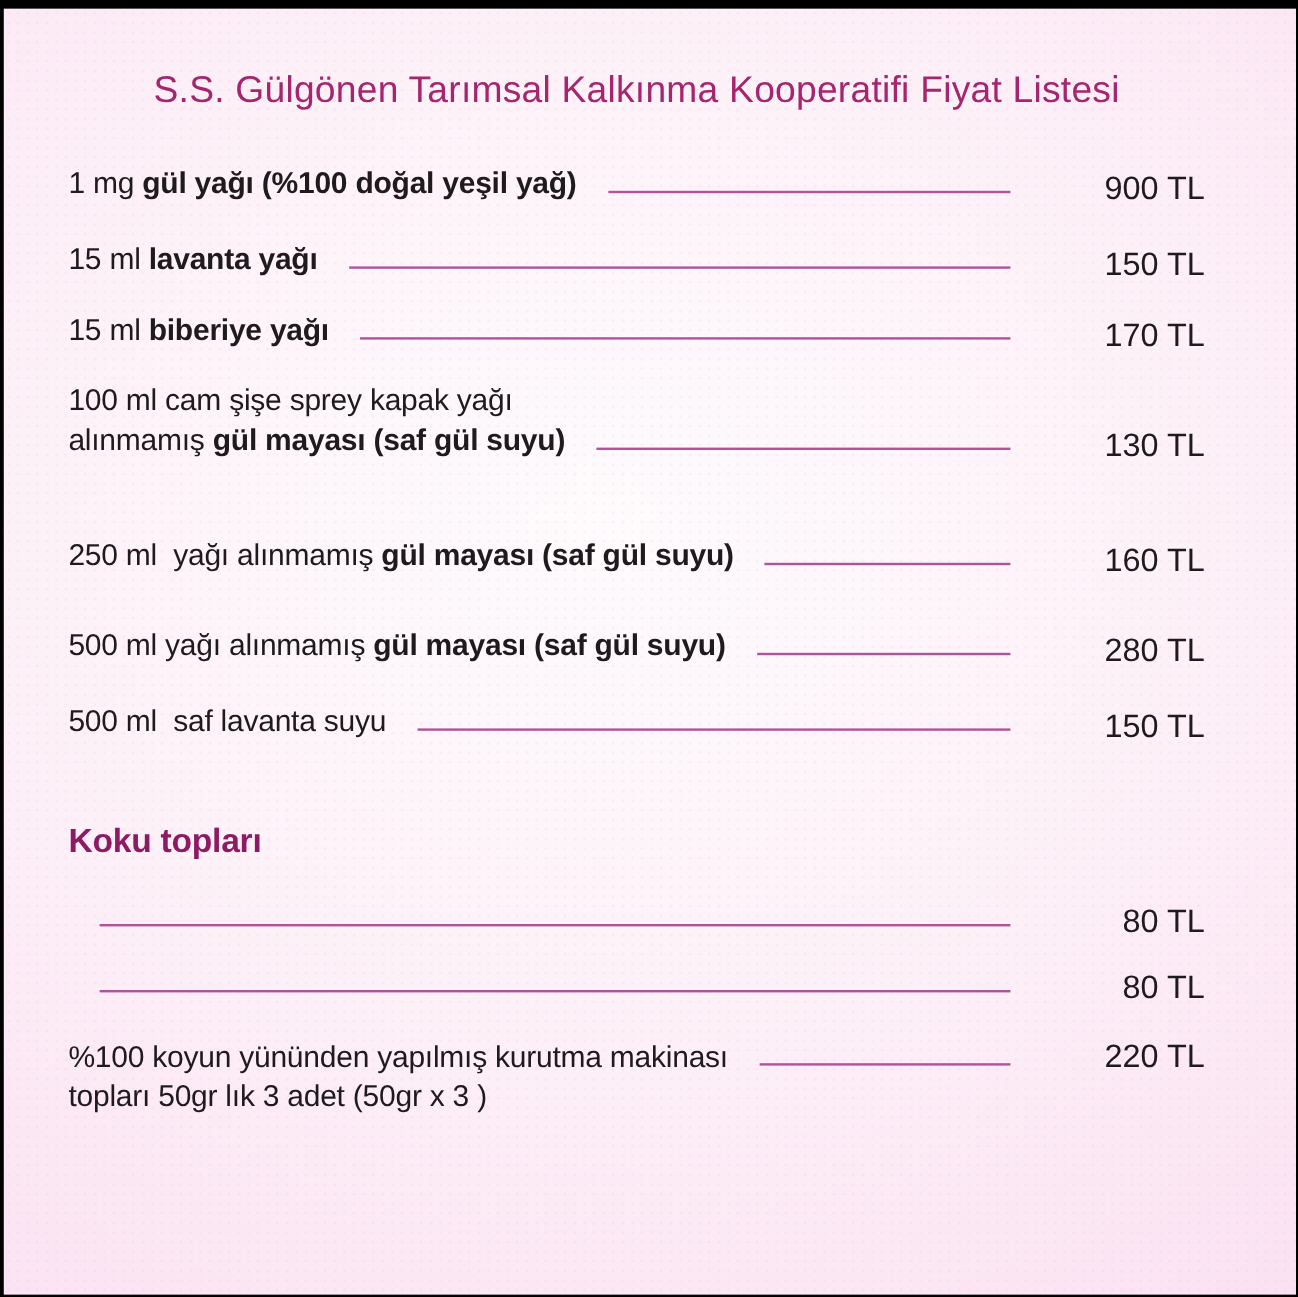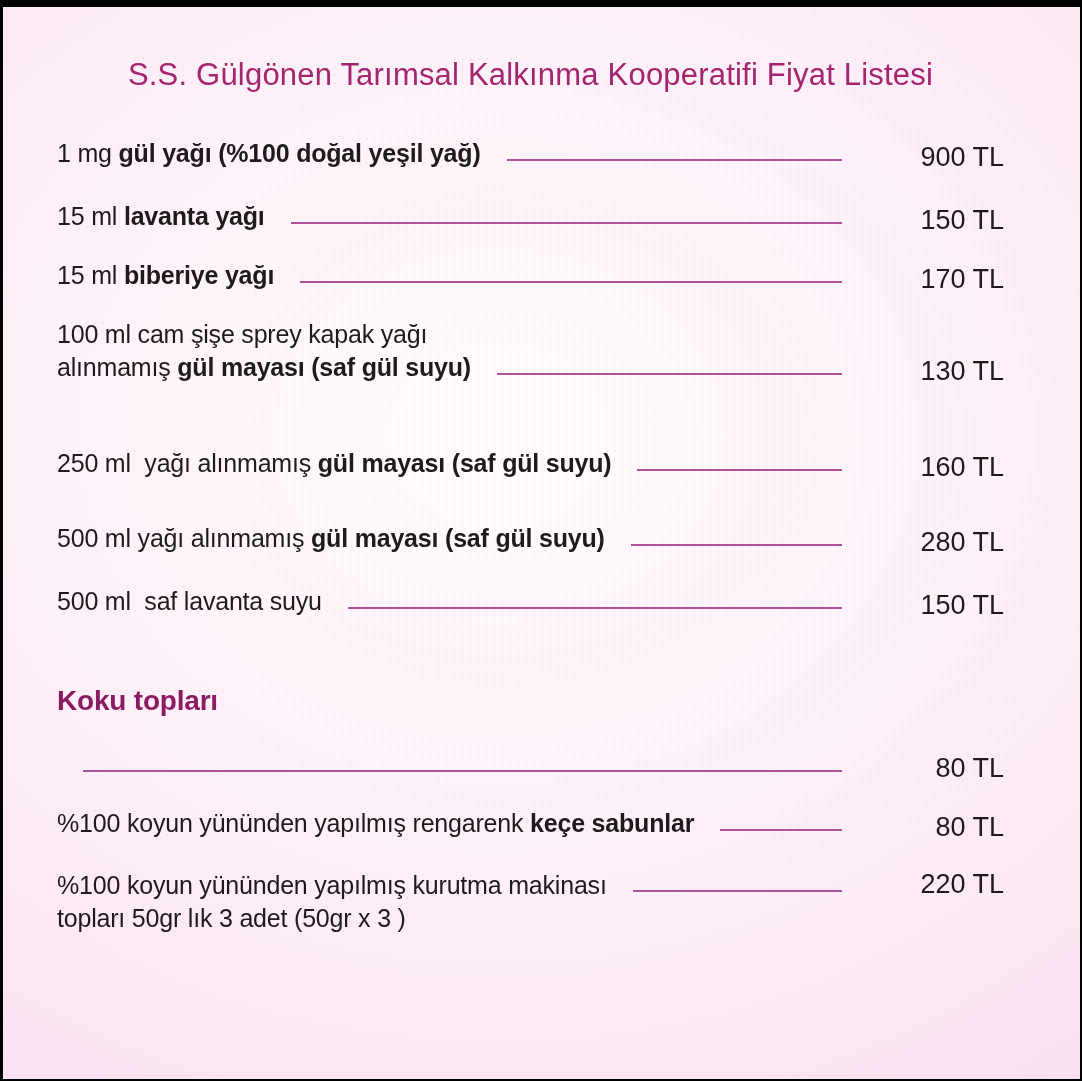--- a/index.html
+++ b/index.html
@@ -166,23 +166,20 @@
         </div>
       </section>
       <section class="section s1">
         <h2 class="heading">Koku topları</h2>
         <div class="items">
           <div class="row">
             <div class="rule"></div>
             <div class="price">80 TL</div>
           </div>
           <div class="row">
-            <div class="text">
-              <div class="line"><span class="">%100 koyun yününden yapılmış rengarenk </span><span class="b">keçe sabunlar</span></div>
-            </div>
             <div class="rule"></div>
             <div class="price">80 TL</div>
           </div>
           <div class="row rule-first">
             <div class="text">
               <div class="line"><span class="">%100 koyun yününden yapılmış kurutma makinası</span></div>
               <div class="line"><span class="">topları 50gr lık 3 adet (50gr x 3 )</span></div>
             </div>
             <div class="rule"></div>
             <div class="price">220 TL</div>

